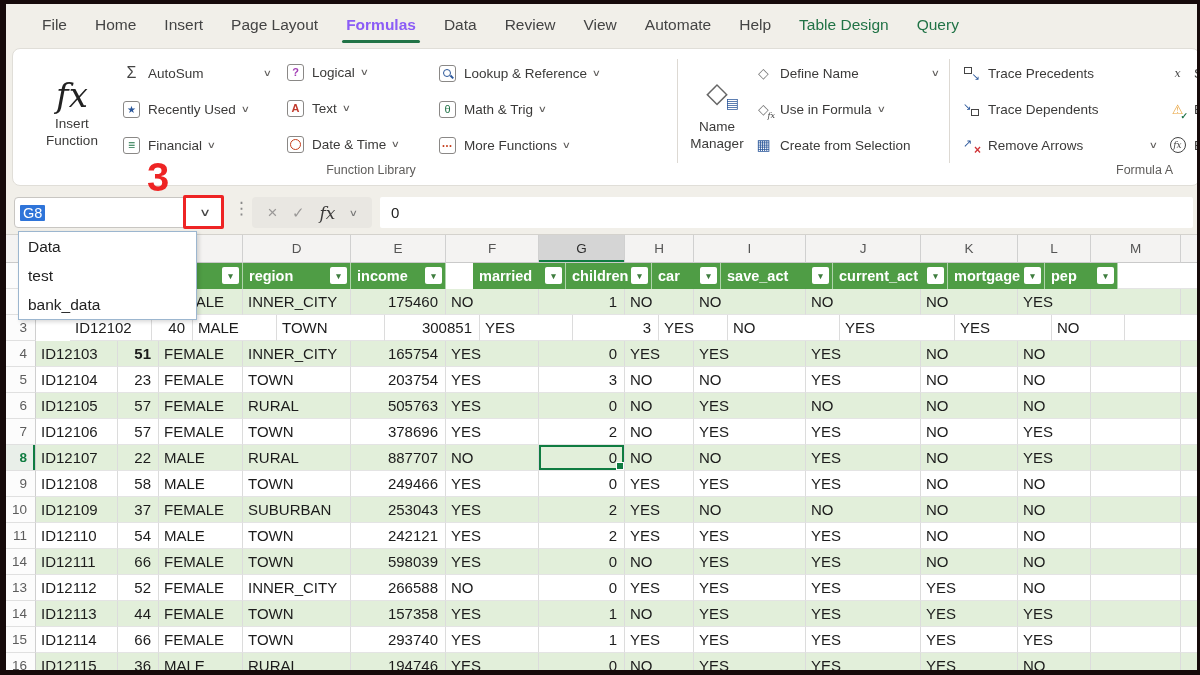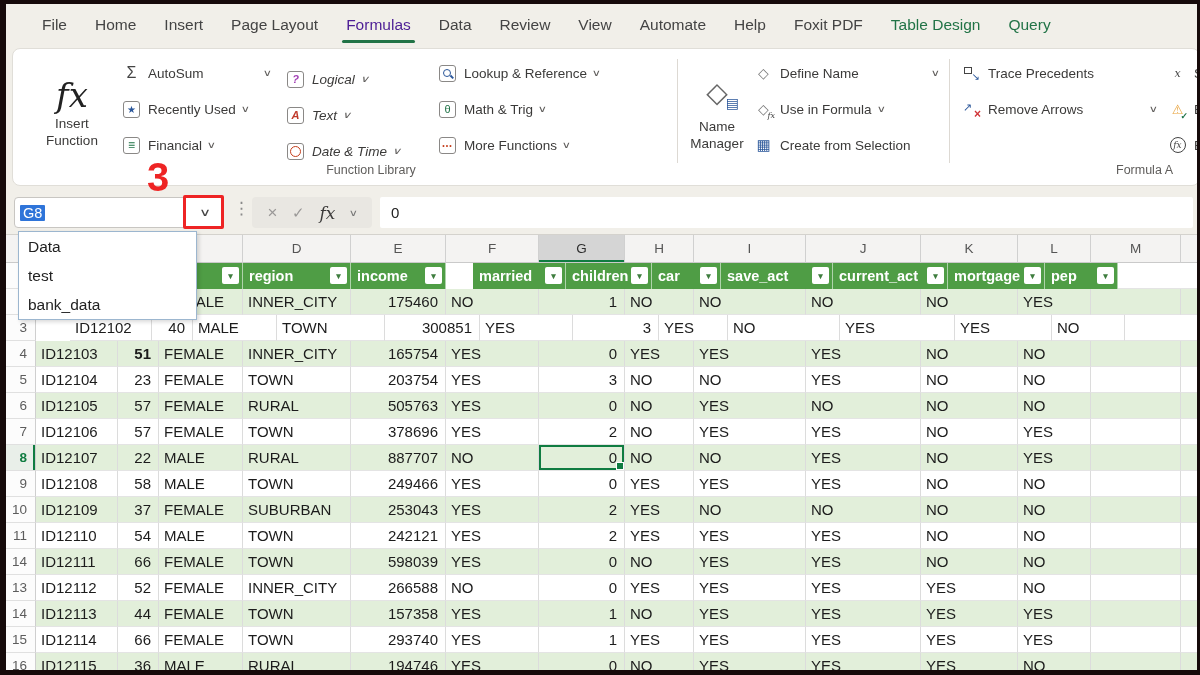--- a/index.html
+++ b/index.html
@@ -5,21 +5,21 @@
   html,body{margin:0;padding:0;}
   body{font-family:"Liberation Sans",sans-serif;background:#fff;}
   #frame{position:relative;width:1200px;height:675px;overflow:hidden;background:#f1efe9;
          box-sizing:border-box;border-left:6px solid #160a0a;border-top:4px solid #160a0a;
          border-bottom:5px solid #160a0a;border-right:3px solid #160a0a;}
   
   #tabs{position:absolute;left:0;top:0;width:100%;height:42px;display:flex;align-items:center;
         padding-left:22px;background:#f1efe9;}
   .tab{position:relative;padding:0 14px;height:40px;line-height:40px;font-size:15.5px;color:#444;cursor:default;}
   .tab.green{color:#217346;}
-  .tab.active{color:#4c1d95;font-weight:normal;}
+  .tab.active{color:#8b5cf6;font-weight:bold;}
   .tab.active::after{content:"";position:absolute;left:10px;right:10px;bottom:2px;height:3px;
         background:#217346;border-radius:2px;}
   
   #ribbon{position:absolute;left:6px;top:44px;width:1188px;height:138px;background:#fff;
         border:1px solid #e0ded8;border-radius:8px;box-sizing:border-box;overflow:hidden;}
   .rdivider{position:absolute;top:10px;height:104px;width:1px;background:#ddd9d3;}
   .grouplabel{position:absolute;top:114px;font-size:12.5px;color:#5f5d5b;text-align:center;}
   .bigbtn{position:absolute;display:flex;flex-direction:column;align-items:center;justify-content:center;
         text-align:center;font-size:13.5px;color:#3b3a39;line-height:17px;}
   .fxglyph{font-family:"DejaVu Serif",serif;font-style:italic;font-size:34px;color:#222;line-height:40px;}
@@ -116,21 +116,20 @@
       <div class="tab">File</div>
       <div class="tab">Home</div>
       <div class="tab">Insert</div>
       <div class="tab">Page Layout</div>
       <div class="tab active">Formulas</div>
       <div class="tab">Data</div>
       <div class="tab">Review</div>
       <div class="tab">View</div>
       <div class="tab">Automate</div>
       <div class="tab">Help</div>
-      <div class="tab">Foxit PDF</div>
       <div class="tab green">Table Design</div>
       <div class="tab green">Query</div>
     </div>
 
   <div id="ribbon">
     <div class="bigbtn" style="left:12px;top:8px;width:94px;height:110px;">
       <span class="fxglyph">fx</span>
       <span style="width:70px;">Insert Function</span>
     </div>
     <div class="rcol" id="flib-c0" style="left:110px;top:6px;width:152px;">
@@ -143,21 +142,21 @@
           <span class="ic recently-used-icon boxed"></span>
           <span class="lbl">Recently Used</span>
           <span class="chev">∨</span>
         </div>
         <div class="rbtn">
           <span class="ic financial-icon boxed"></span>
           <span class="lbl">Financial</span>
           <span class="chev">∨</span>
         </div>
       </div>
-    <div class="rcol" id="flib-c1" style="left:274px;top:12px;width:146px;font-style:italic;">
+    <div class="rcol" id="flib-c1" style="left:274px;top:5px;width:146px;">
         <div class="rbtn">
           <span class="ic logical-icon boxed"></span>
           <span class="lbl">Logical</span>
           <span class="chev">∨</span>
         </div>
         <div class="rbtn">
           <span class="ic text-icon boxed"></span>
           <span class="lbl">Text</span>
           <span class="chev">∨</span>
         </div>
@@ -204,20 +203,24 @@
         <div class="rbtn">
           <span class="ic create-from-selection-icon"></span>
           <span class="lbl">Create from Selection</span>
         </div>
       </div>
     <div class="rdivider" style="left:936px;"></div>
     <div class="rcol" id="audit-c0" style="left:950px;top:6px;width:198px;">
         <div class="rbtn">
           <span class="ic trace-precedents-icon"></span>
           <span class="lbl">Trace Precedents</span>
+        </div>
+        <div class="rbtn">
+          <span class="ic trace-dependents-icon"></span>
+          <span class="lbl">Trace Dependents</span>
         </div>
         <div class="rbtn spread">
           <span class="ic remove-arrows-icon"></span>
           <span class="lbl">Remove Arrows</span>
           <span class="chev">∨</span>
         </div>
       </div>
     <div class="rcol" id="audit-c1" style="left:1156px;top:6px;width:60px;">
         <div class="rbtn">
           <span class="ic show-formulas-icon"></span>

